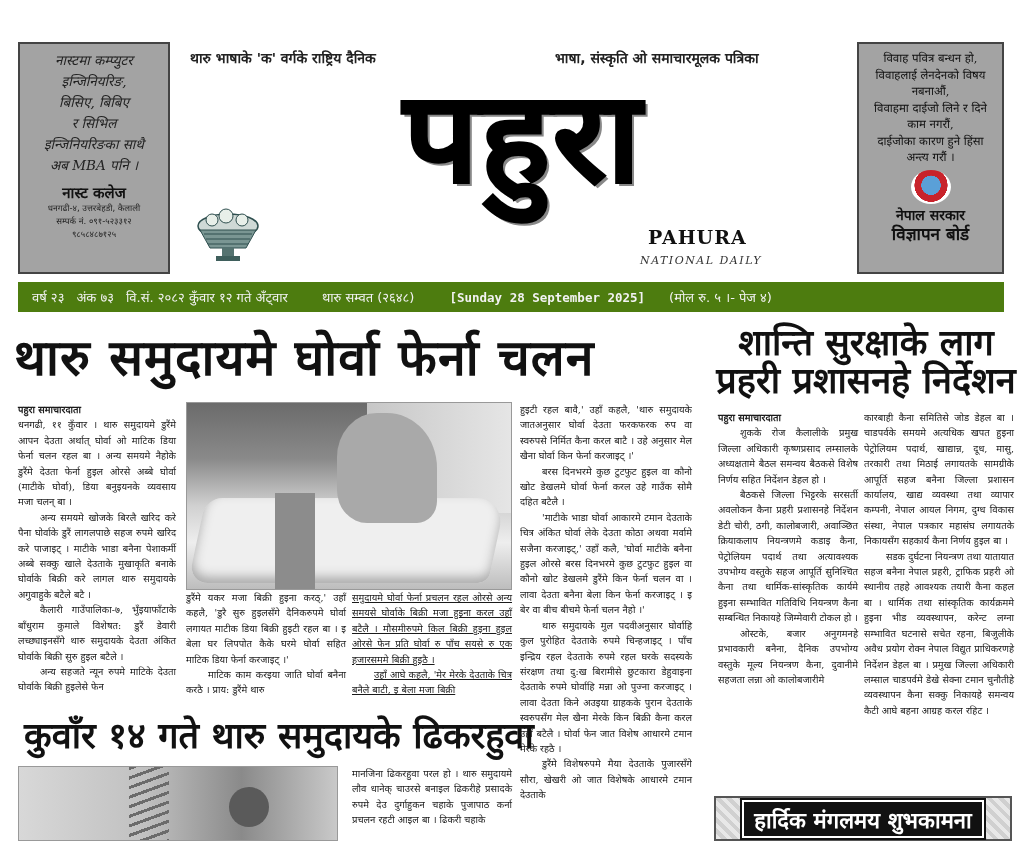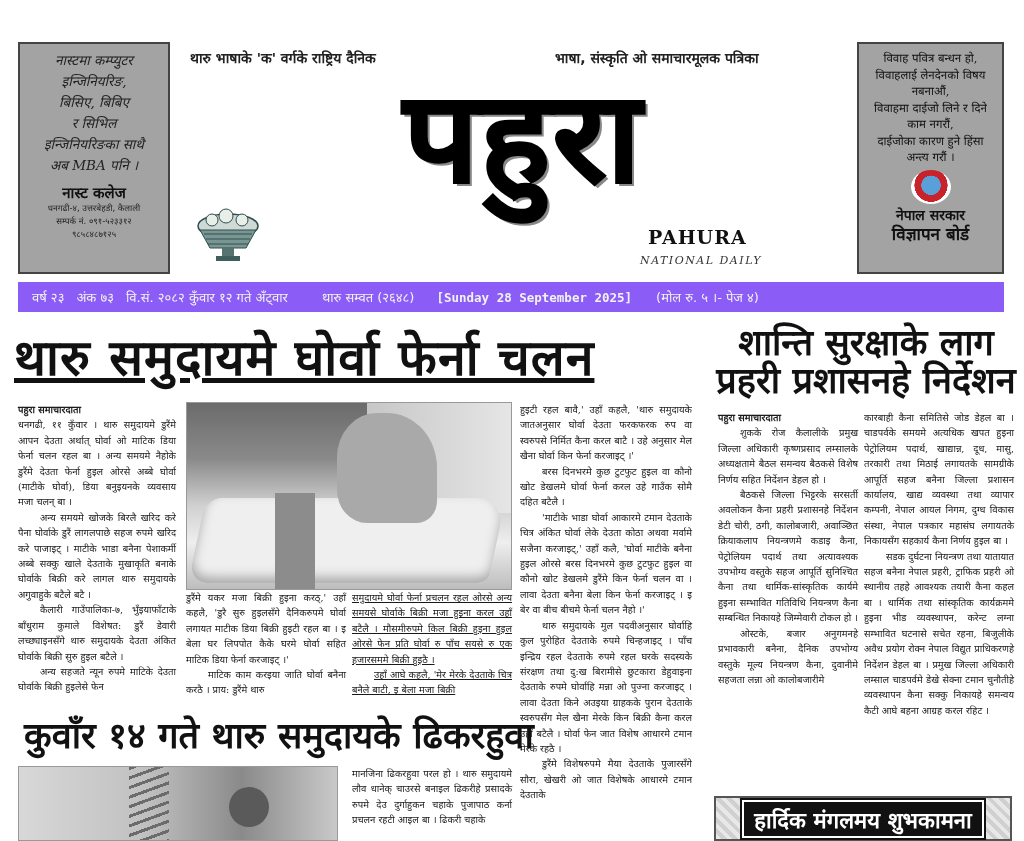--- a/index.html
+++ b/index.html
@@ -30,26 +30,26 @@
     font-size: 132px; line-height: 110px; letter-spacing: 2px; color: #000;
     text-shadow: 3px 3px 0 #888, -1px -1px 0 #fff;
     -webkit-text-stroke: 2px #000;
     text-align: center; width: 100%; transform: scaleY(0.95);
   }
   .basket { left: 192px; top: 206px; width: 72px; height: 60px; }
   .pahura-en { left: 648px; top: 226px; font-family: "DejaVu Serif", serif; font-weight: bold; font-size: 19px; letter-spacing: 1px; text-align: right; }
   .national { left: 640px; top: 254px; font-family: "DejaVu Serif", serif; font-style: italic; font-size: 11px; letter-spacing: 1.5px; color: #333; }
 
   
-  .infobar { left: 18px; top: 282px; width: 986px; height: 30px; background: #8b5cf6; color: #f2f2f2; font-size: 13px; display: flex; align-items: center; padding-left: 14px; white-space: nowrap; }
+  .infobar { left: 18px; top: 282px; width: 986px; height: 30px; background: #4d7c0f; color: #f2f2f2; font-size: 13px; display: flex; align-items: center; padding-left: 14px; white-space: nowrap; }
   .infobar span { margin-right: 12px; }
-  .infobar .date-en { font-family: "DejaVu Sans Mono", monospace; font-weight: bold; font-size: 12.5px; margin-left: 10px; margin-right: 24px; }
+  .infobar .date-en { font-family: "DejaVu Sans Mono", monospace; font-weight: bold; font-size: 12.5px; margin-left: 23px; margin-right: 24px; }
 
   
-  .headline-main { left: 14px; top: 328px; width: 690px; font-weight: bold; font-size: 50px; line-height: 60px; letter-spacing: 1px; white-space: nowrap; text-decoration: underline; }
+  .headline-main { left: 14px; top: 328px; width: 690px; font-weight: bold; font-size: 50px; line-height: 60px; letter-spacing: 1px; white-space: nowrap; }
   .headline-right { left: 708px; top: 324px; width: 316px; font-weight: bold; font-size: 36px; line-height: 38px; text-align: center; }
   .headline-second { left: 24px; top: 712px; width: 500px; font-weight: bold; font-size: 36px; line-height: 48px; white-space: nowrap; }
 
   
   .col { font-family: "DejaVu Serif", serif; font-size: 9.6px; line-height: 15.4px; color: #1a1a1a; text-align: justify; }
   .col p { text-indent: 0; }
   .col p.ind { text-indent: 22px; }
   .col .byline { font-weight: bold; }
   .col1 { left: 18px; top: 402px; width: 158px; }
   .col2a { left: 186px; top: 590px; width: 160px; }

